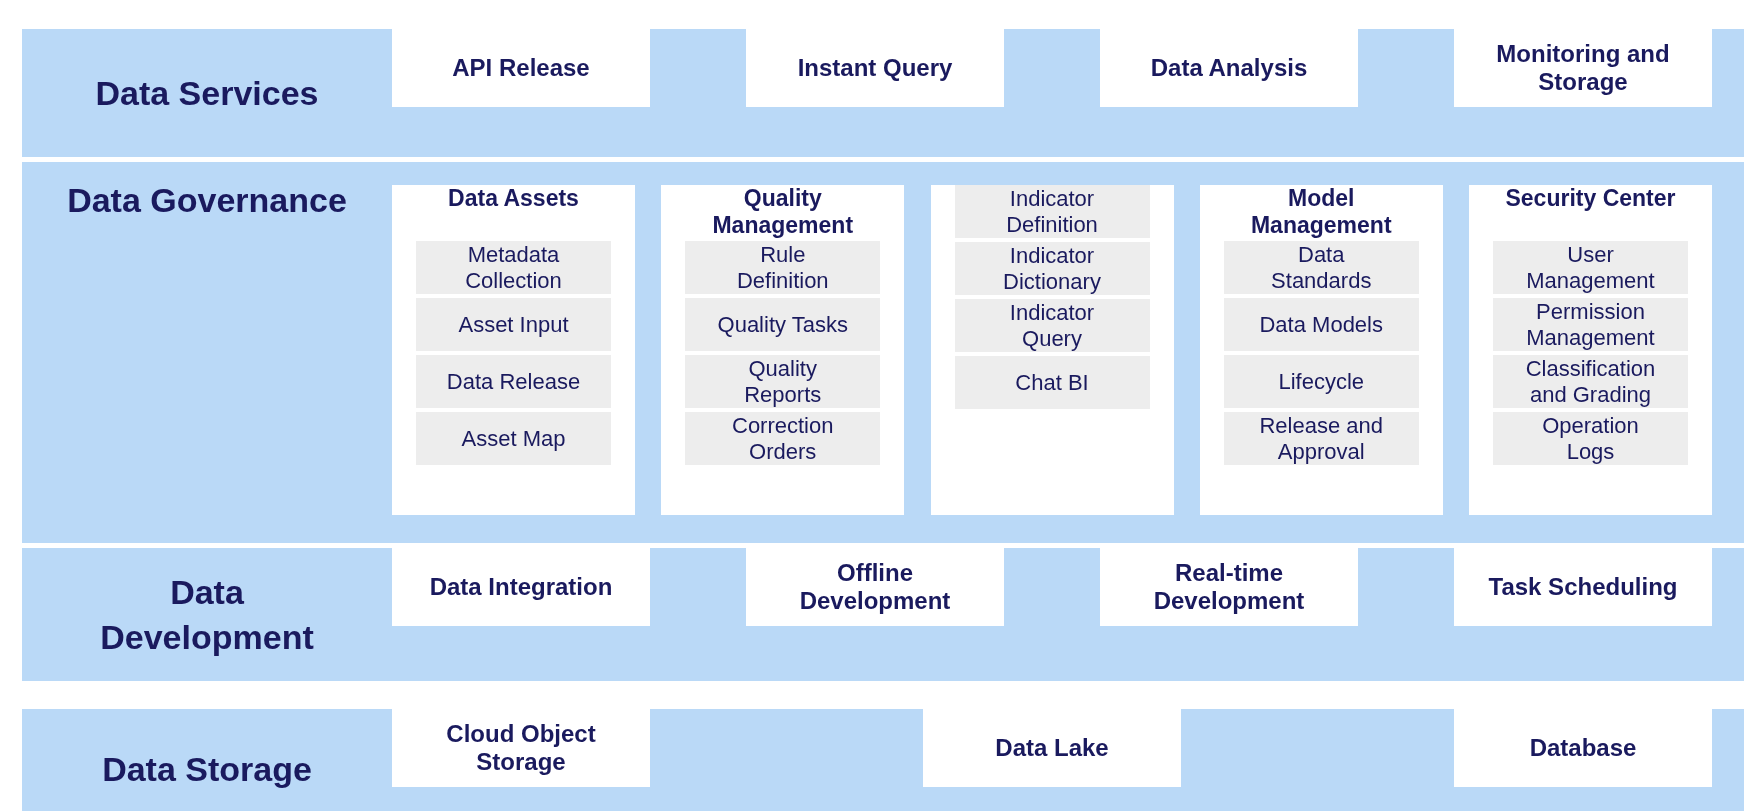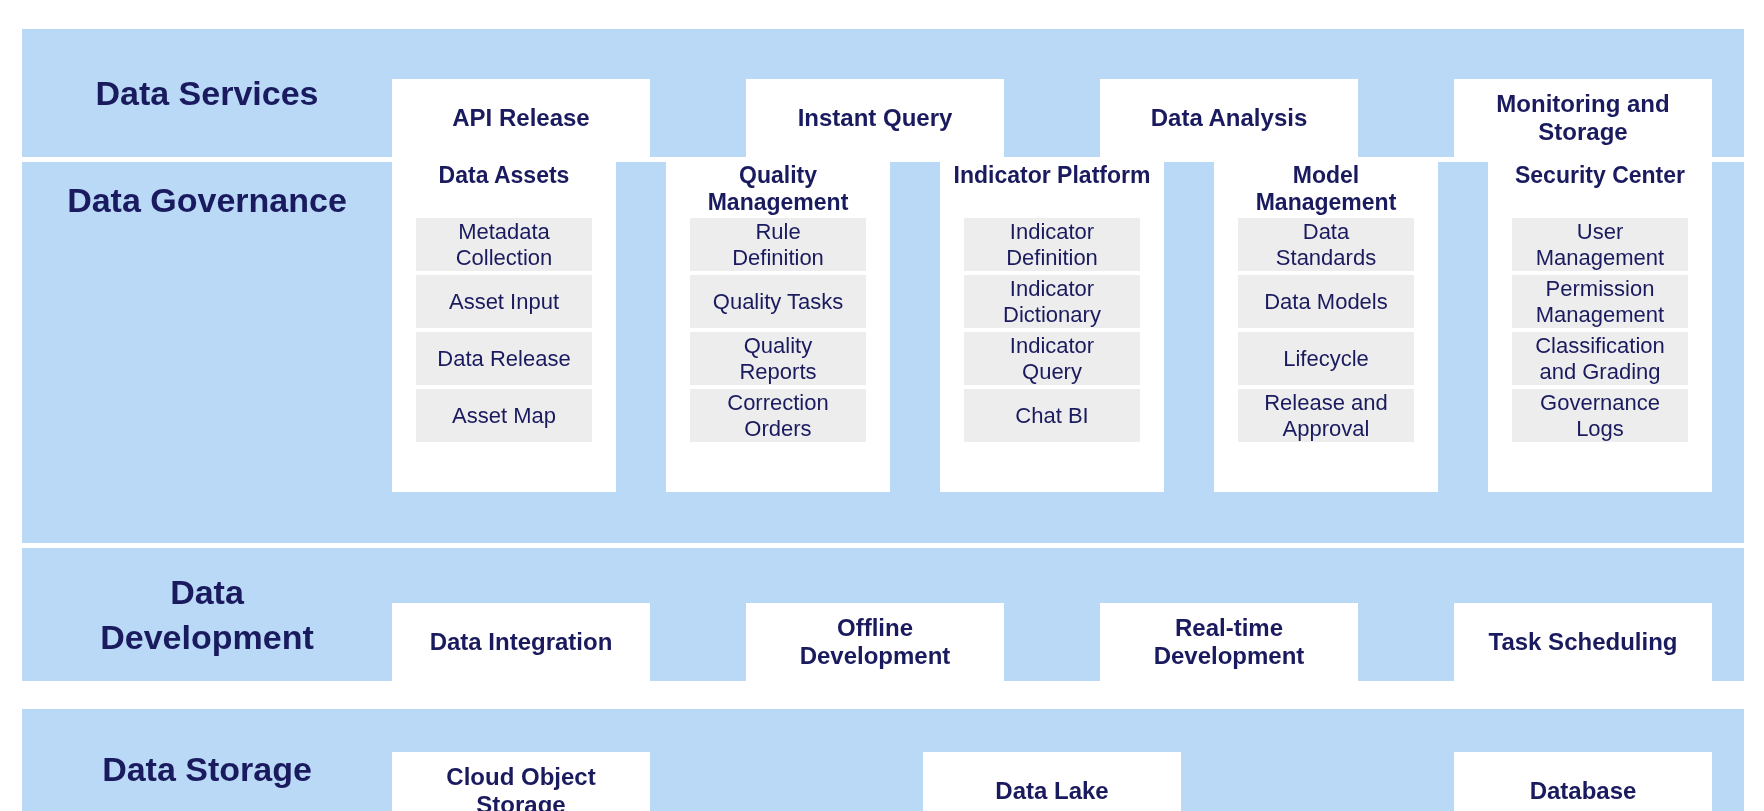--- a/index.html
+++ b/index.html
@@ -16,27 +16,27 @@
   .band-services{height:128px;}
   .band-governance{height:381px;}
   .band-development{height:133px;}
   .band-storage{height:121px;margin-top:28px;}
 
   .row-label{width:370px;flex:0 0 370px;display:flex;justify-content:center;
     font-weight:bold;font-size:34px;line-height:1.3;text-align:center;white-space:pre;}
   .row-label.v-center{align-items:center;}
   .row-label.v-top{align-items:flex-start;padding-top:16px;}
 
-  .row-content{flex:1;margin-right:32px;display:flex;justify-content:space-between;align-items:flex-end;}
+  .row-content{flex:1;margin-right:32px;display:flex;justify-content:space-between;align-items:flex-start;}
 
   .box{width:258px;height:78px;background:var(--box-bg);display:flex;align-items:center;justify-content:center;
     font-weight:bold;font-size:24px;line-height:1.18;text-align:center;white-space:pre;}
 
   .cols{align-items:flex-start;}
-  .col{width:224px;height:330px;background:var(--box-bg);}
+  .col{width:243px;height:330px;margin-top:23px;background:var(--box-bg);}
   .col-title{height:56px;display:flex;align-items:flex-start;justify-content:center;
     font-weight:bold;font-size:23px;line-height:1.18;text-align:center;white-space:pre;}
   .chips{padding:0 24px;}
   .chip{min-height:53px;margin-bottom:4px;background:var(--chip-bg);display:flex;align-items:center;justify-content:center;
     font-size:22px;line-height:1.15;text-align:center;white-space:pre;}
 </style>
 </head>
 <body>
 
 <div class="canvas">
@@ -75,21 +75,20 @@
 Definition</div>
           <div class="chip">Quality Tasks</div>
           <div class="chip">Quality
 Reports</div>
           <div class="chip">Correction
 Orders</div>
         </div>
       </div>
 
       <div class="col">
-        <div class="col-title">Indicator Platform</div>
         <div class="chips">
           <div class="chip">Indicator
 Definition</div>
           <div class="chip">Indicator
 Dictionary</div>
           <div class="chip">Indicator
 Query</div>
           <div class="chip">Chat BI</div>
         </div>
       </div>
@@ -109,21 +108,21 @@
 
       <div class="col">
         <div class="col-title">Security Center</div>
         <div class="chips">
           <div class="chip">User
 Management</div>
           <div class="chip">Permission
 Management</div>
           <div class="chip">Classification
 and Grading</div>
-          <div class="chip">Governance
+          <div class="chip">Operation
 Logs</div>
         </div>
       </div>
 
     </div>
   </div>
 
   <div class="band band-development">
     <div class="row-label v-center">Data
 Development</div>

